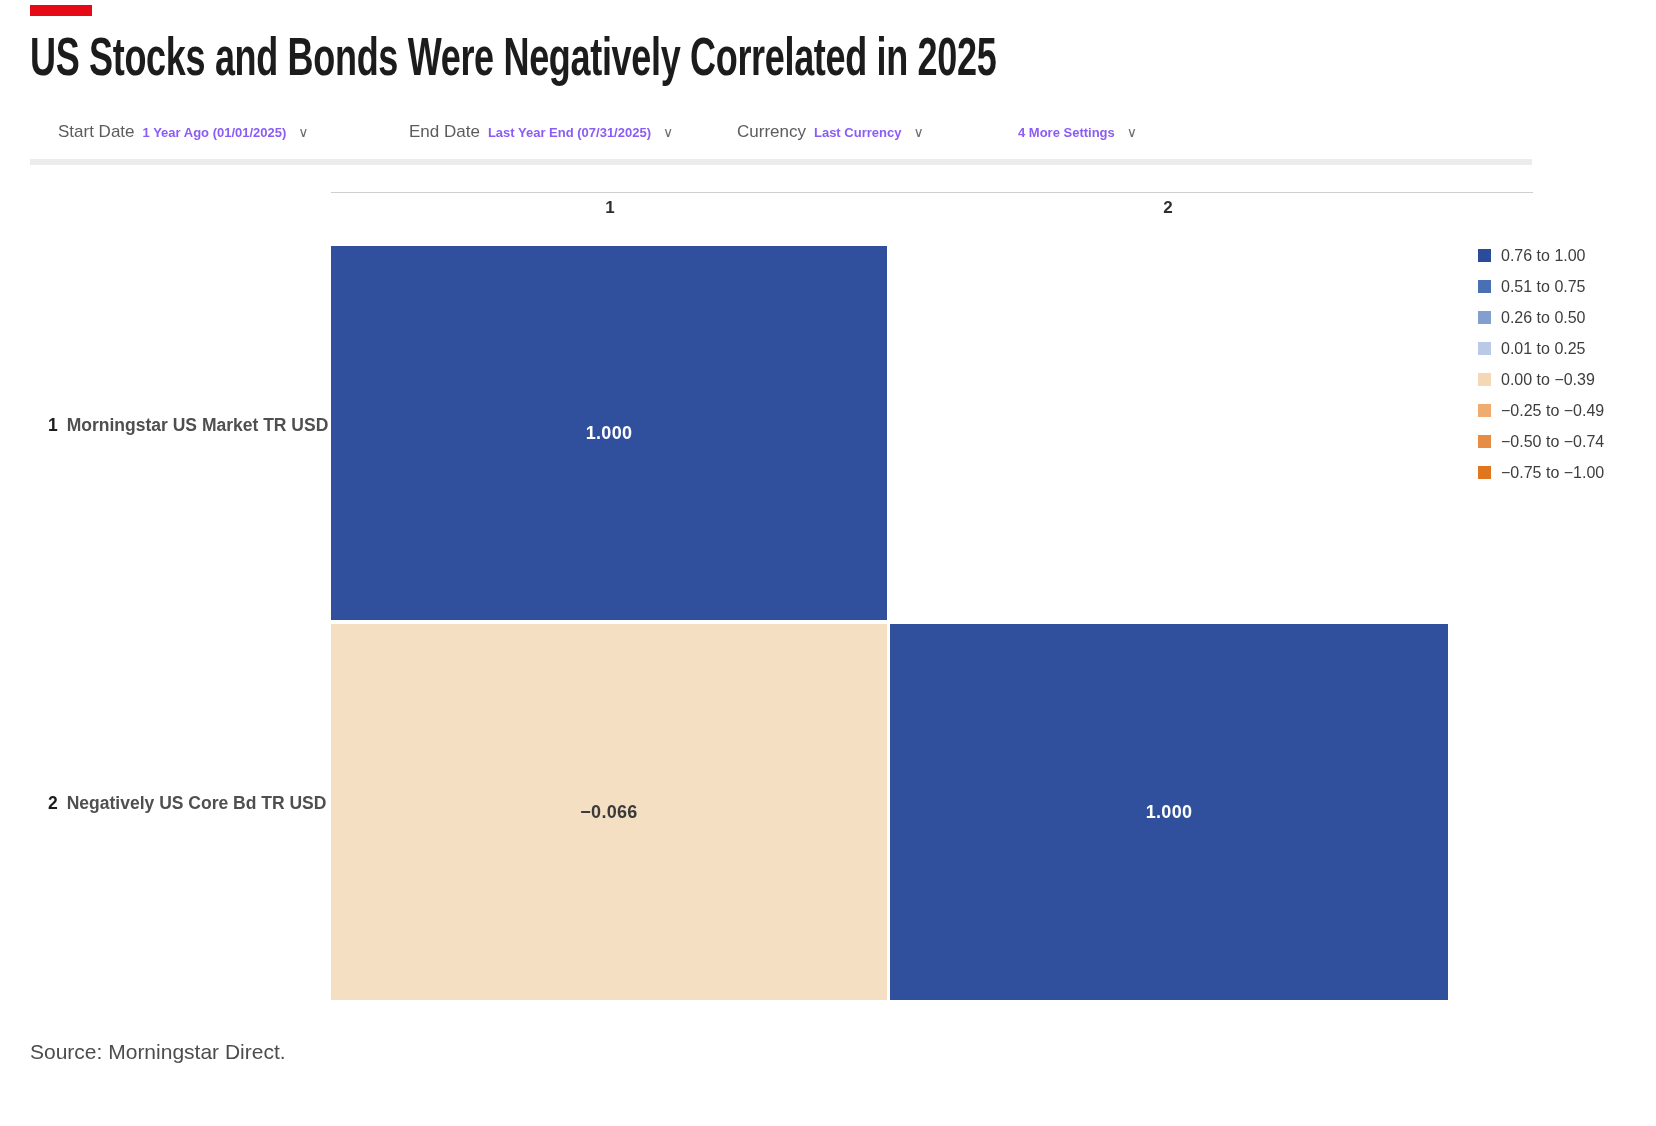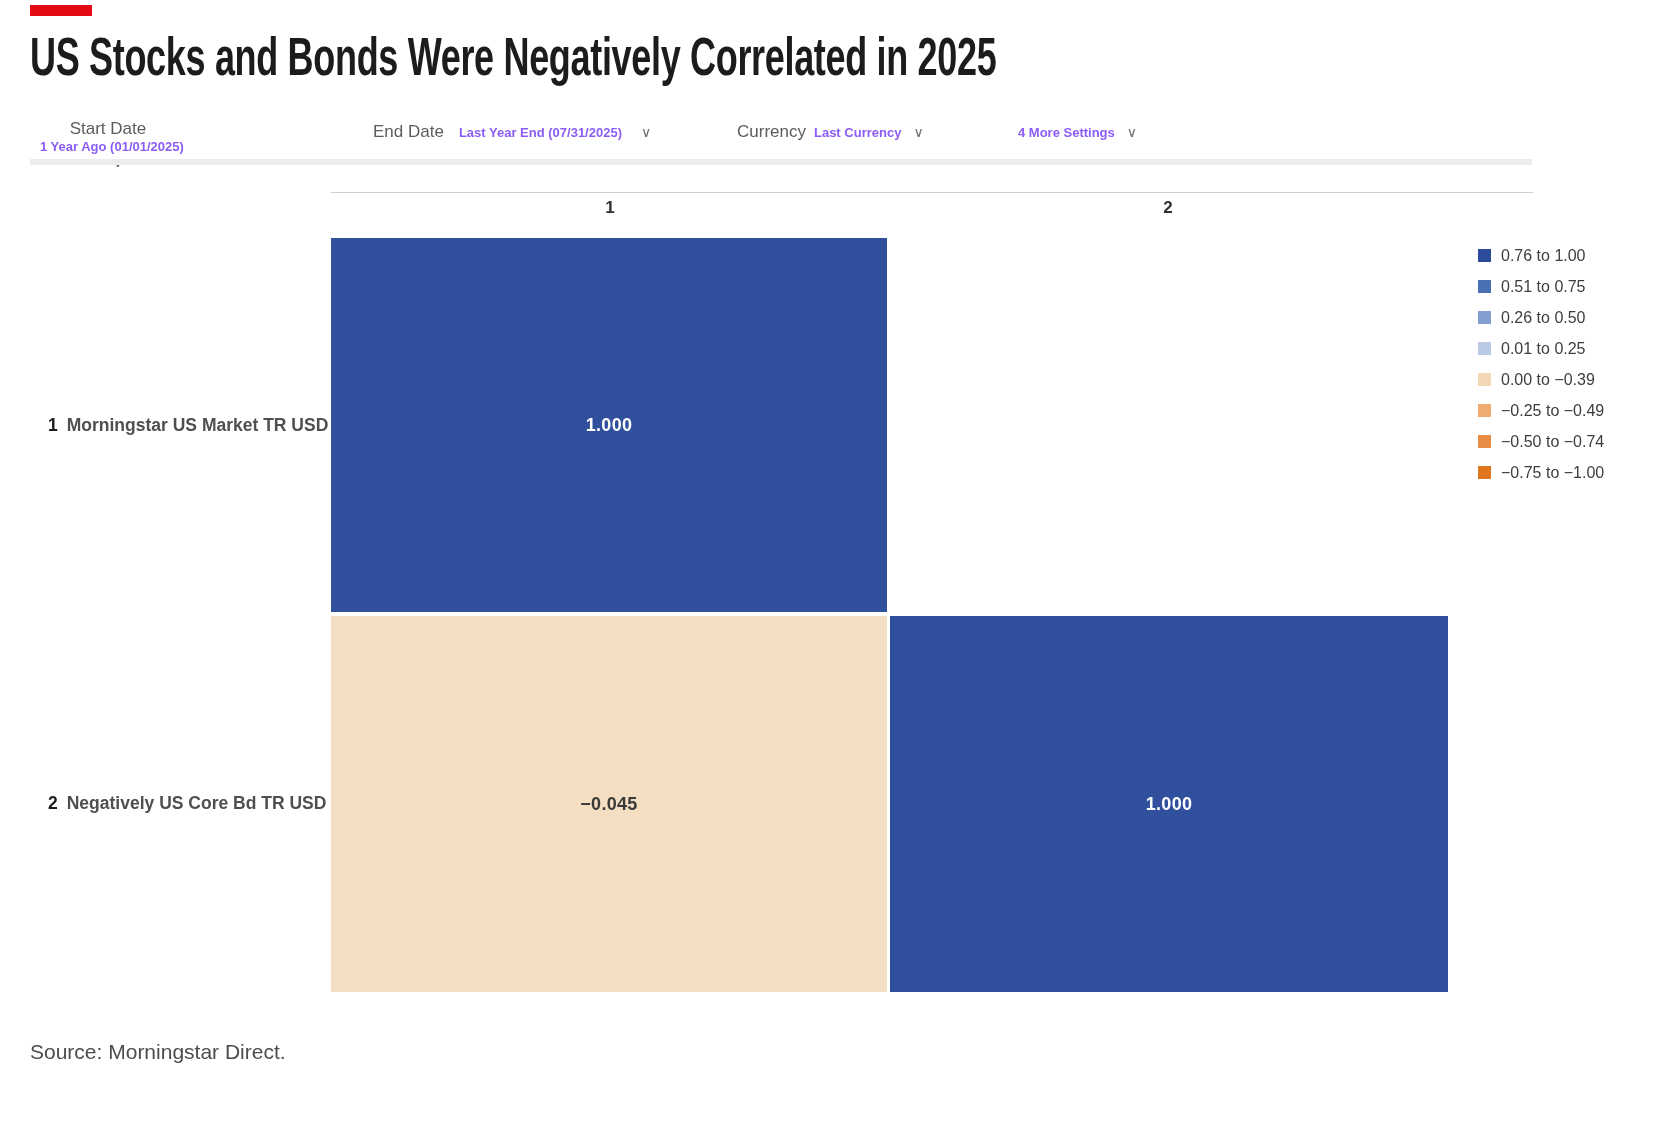--- a/index.html
+++ b/index.html
@@ -21,34 +21,34 @@
     font-size: 53px; font-weight: 700; color: #1c1c1c;
     letter-spacing: -0.5px; white-space: nowrap;
     transform: scaleX(0.68); transform-origin: left top;
   }
 
   
   .filter-group { top: 119px; height: 26px; display: flex; align-items: center; white-space: nowrap; }
   .filter-label { font-size: 17px; color: #5c5c5c; margin-right: 8px; }
   .filter-value { font-size: 13px; font-weight: 700; color: #8b5cf6; }
   .chevron { font-size: 14px; color: #6e6e6e; margin-left: 12px; font-weight: 400; }
-  .fg-start { left: 40px; flex-direction: column; }
-  .fg-end { left: 373px; gap: 7px; }
+  .fg-start { left: 58px; }
+  .fg-end { left: 409px; }
   .fg-currency { left: 737px; }
   .fg-more { left: 990px; margin-left: 28px; }
   .toolbar-divider { left: 30px; top: 159px; width: 1502px; height: 6px; background: #ececec; }
 
   
   .chart-top-rule { left: 331px; top: 192px; width: 1202px; height: 1px; background: #cfcfcf; }
   .col-header { top: 198px; width: 60px; text-align: center; font-size: 17px; font-weight: 700; color: #2e2e2e; }
   .col-header-1 { left: 580px; }
   .col-header-2 { left: 1138px; }
 
   
-  .cell { display: flex; align-items: center; justify-content: center; }
+  .cell { display: flex; align-items: center; justify-content: center; margin-top: 8px; }
   .cell-value { font-size: 18px; font-weight: 700; letter-spacing: 0.3px; }
   .cell-r1c1 { left: 331px; top: 238px; width: 556px; height: 374px; }
   .cell-r2c1 { left: 331px; top: 616px; width: 556px; height: 376px; }
   .cell-r2c2 { left: 890px; top: 616px; width: 558px; height: 376px; }
 
   
   .row-label { height: 26px; line-height: 26px; white-space: nowrap; font-size: 17.5px; }
   .row-label .row-index { font-weight: 700; color: #1c1c1c; margin-right: 9px; }
   .row-label .row-name { font-weight: 700; color: #4f4f4f; }
   .row-label-1 { left: 48px; top: 412px; }
@@ -99,21 +99,21 @@
   <span class="row-index">1</span><span class="row-name">Morningstar US Market TR USD</span>
 </div>
 <div class="abs row-label row-label-2">
   <span class="row-index">2</span><span class="row-name">Negatively US Core Bd TR USD</span>
 </div>
 
 <div class="abs cell cell-r1c1" style="background-color: rgb(48, 80, 158);">
   <span class="cell-value" style="color: rgb(255, 255, 255);">1.000</span>
 </div>
 <div class="abs cell cell-r2c1" style="background-color: rgb(245, 223, 195);">
-  <span class="cell-value" style="color: rgb(58, 58, 58);">−0.045</span>
+  <span class="cell-value" style="color: rgb(58, 58, 58);">−0.066</span>
 </div>
 <div class="abs cell cell-r2c2" style="background-color: rgb(48, 80, 158);">
   <span class="cell-value" style="color: rgb(255, 255, 255);">1.000</span>
 </div>
 
 <div class="abs legend">
   <div class="legend-row">
     <span class="legend-swatch" style="background-color: rgb(43, 76, 155);"></span>
     <span class="legend-label">0.76 to 1.00</span>
   </div>

